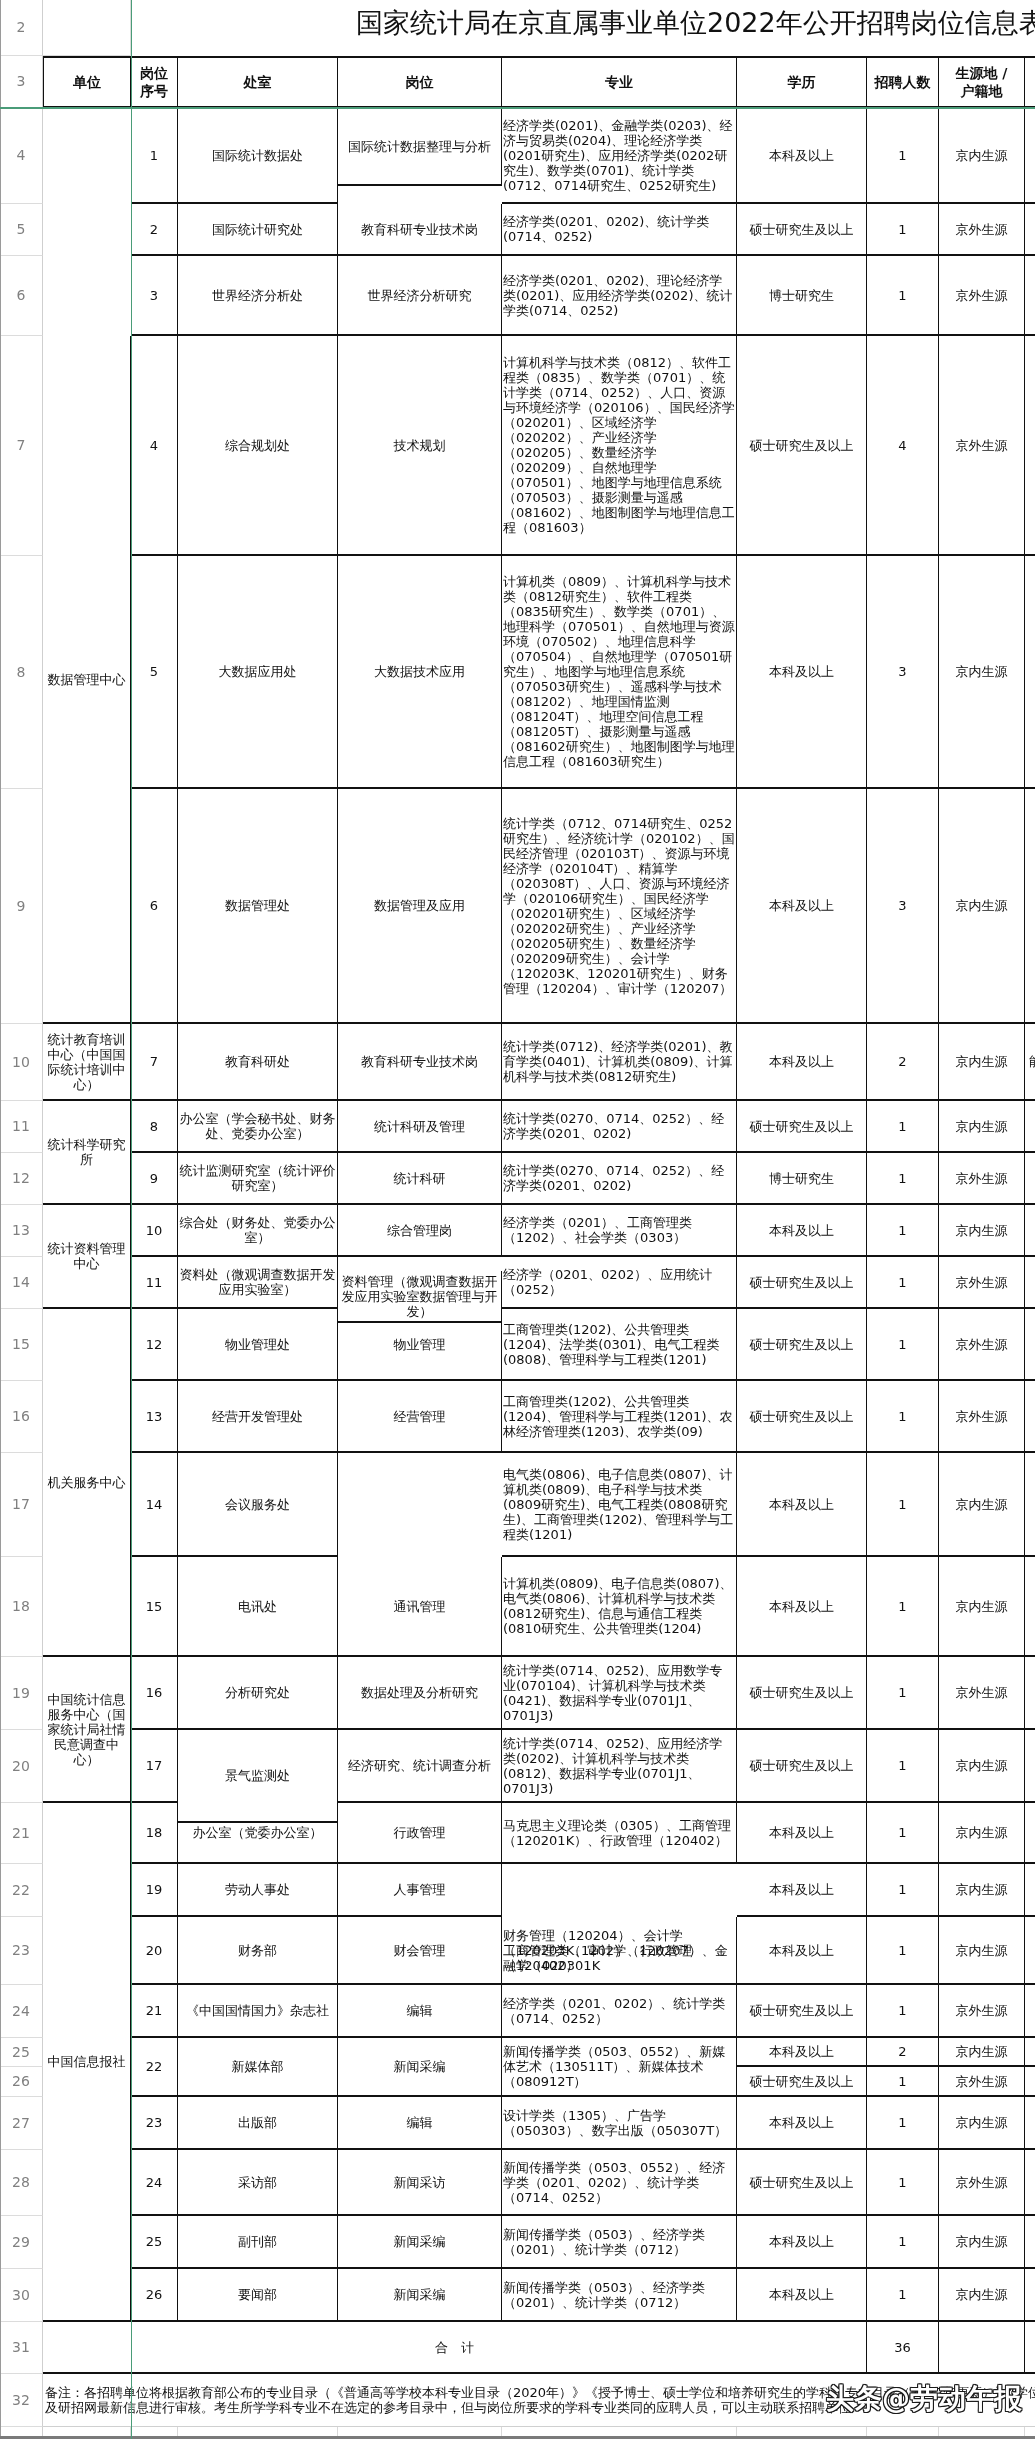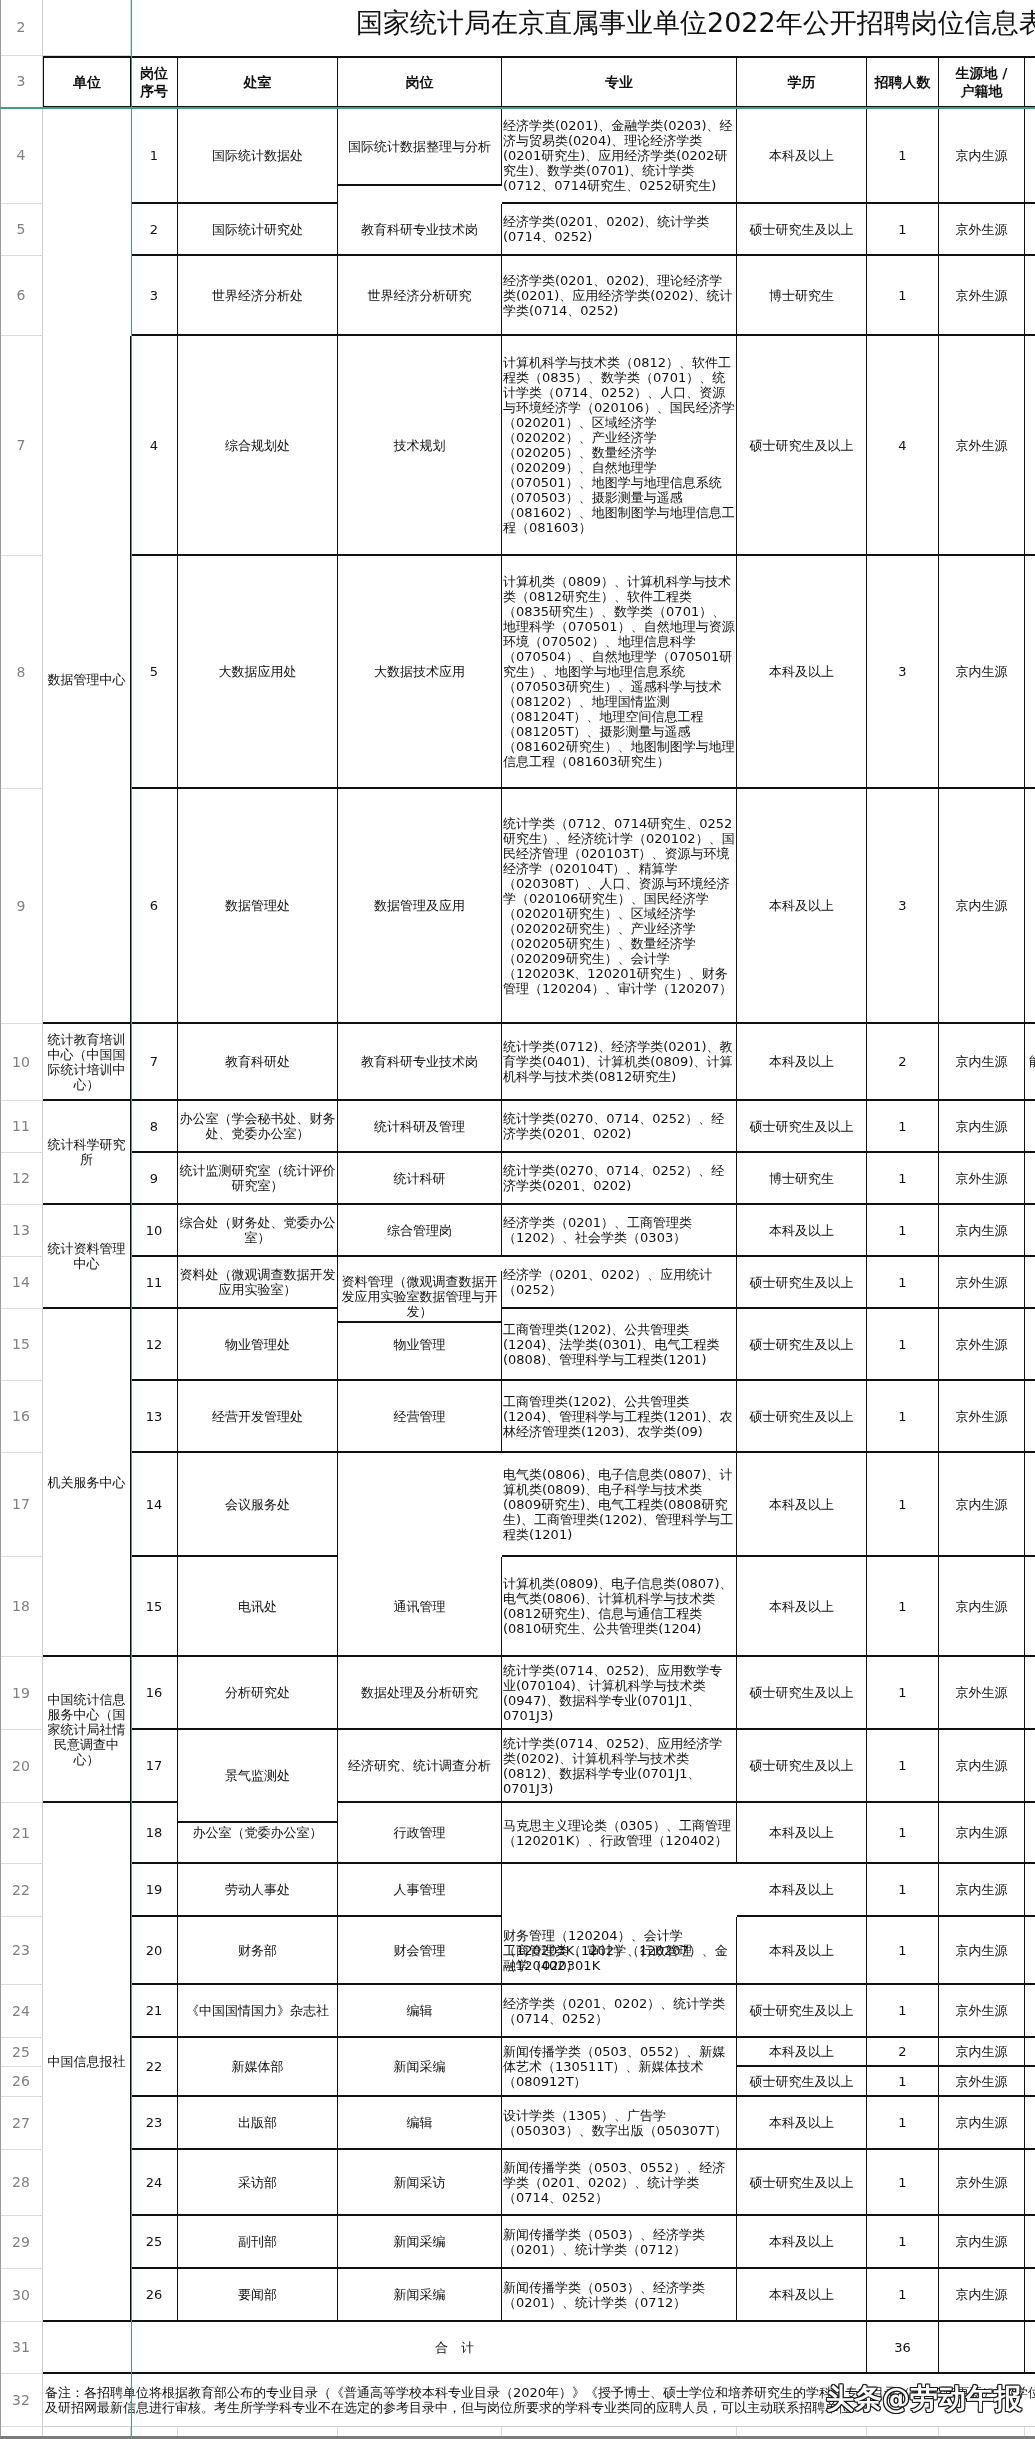--- a/index.html
+++ b/index.html
@@ -227,21 +227,21 @@
   <div class="cell p" style="top:1557px;height:100px">通讯管理</div>
   <div class="cell m" style="top:1557px;height:100px">计算机类(0809)、电子信息类(0807)、电气类(0806)、计算机科学与技术类(0812研究生)、信息与通信工程类(0810研究生、公共管理类(1204)</div>
   <div class="cell e" style="top:1557px;height:100px">本科及以上</div>
   <div class="cell n" style="top:1557px;height:100px">1</div>
   <div class="cell g" style="top:1557px;height:100px">京内生源</div>
   <div class="cell x" style="top:1557px;height:100px"></div>
 
   <div class="cell s" style="top:1657px;height:73px">16</div>
   <div class="cell o" style="top:1657px;height:73px">分析研究处</div>
   <div class="cell p" style="top:1657px;height:73px">数据处理及分析研究</div>
-  <div class="cell m" style="top:1657px;height:73px">统计学类(0714、0252)、应用数学专业(070104)、计算机科学与技术类(0947)、数据科学专业(0701J1、0701J3)</div>
+  <div class="cell m" style="top:1657px;height:73px">统计学类(0714、0252)、应用数学专业(070104)、计算机科学与技术类(0421)、数据科学专业(0701J1、0701J3)</div>
   <div class="cell e" style="top:1657px;height:73px">硕士研究生及以上</div>
   <div class="cell n" style="top:1657px;height:73px">1</div>
   <div class="cell g" style="top:1657px;height:73px">京外生源</div>
   <div class="cell x" style="top:1657px;height:73px"></div>
 
   <div class="cell s" style="top:1730px;height:73px">17</div>
   <div class="cell o" style="top:1730px;height:93px">景气监测处</div>
   <div class="cell p" style="top:1730px;height:73px">经济研究、统计调查分析</div>
   <div class="cell m" style="top:1730px;height:73px">统计学类(0714、0252)、应用经济学类(0202)、计算机科学与技术类(0812)、数据科学专业(0701J1、0701J3)</div>
   <div class="cell e" style="top:1730px;height:73px">硕士研究生及以上</div>

